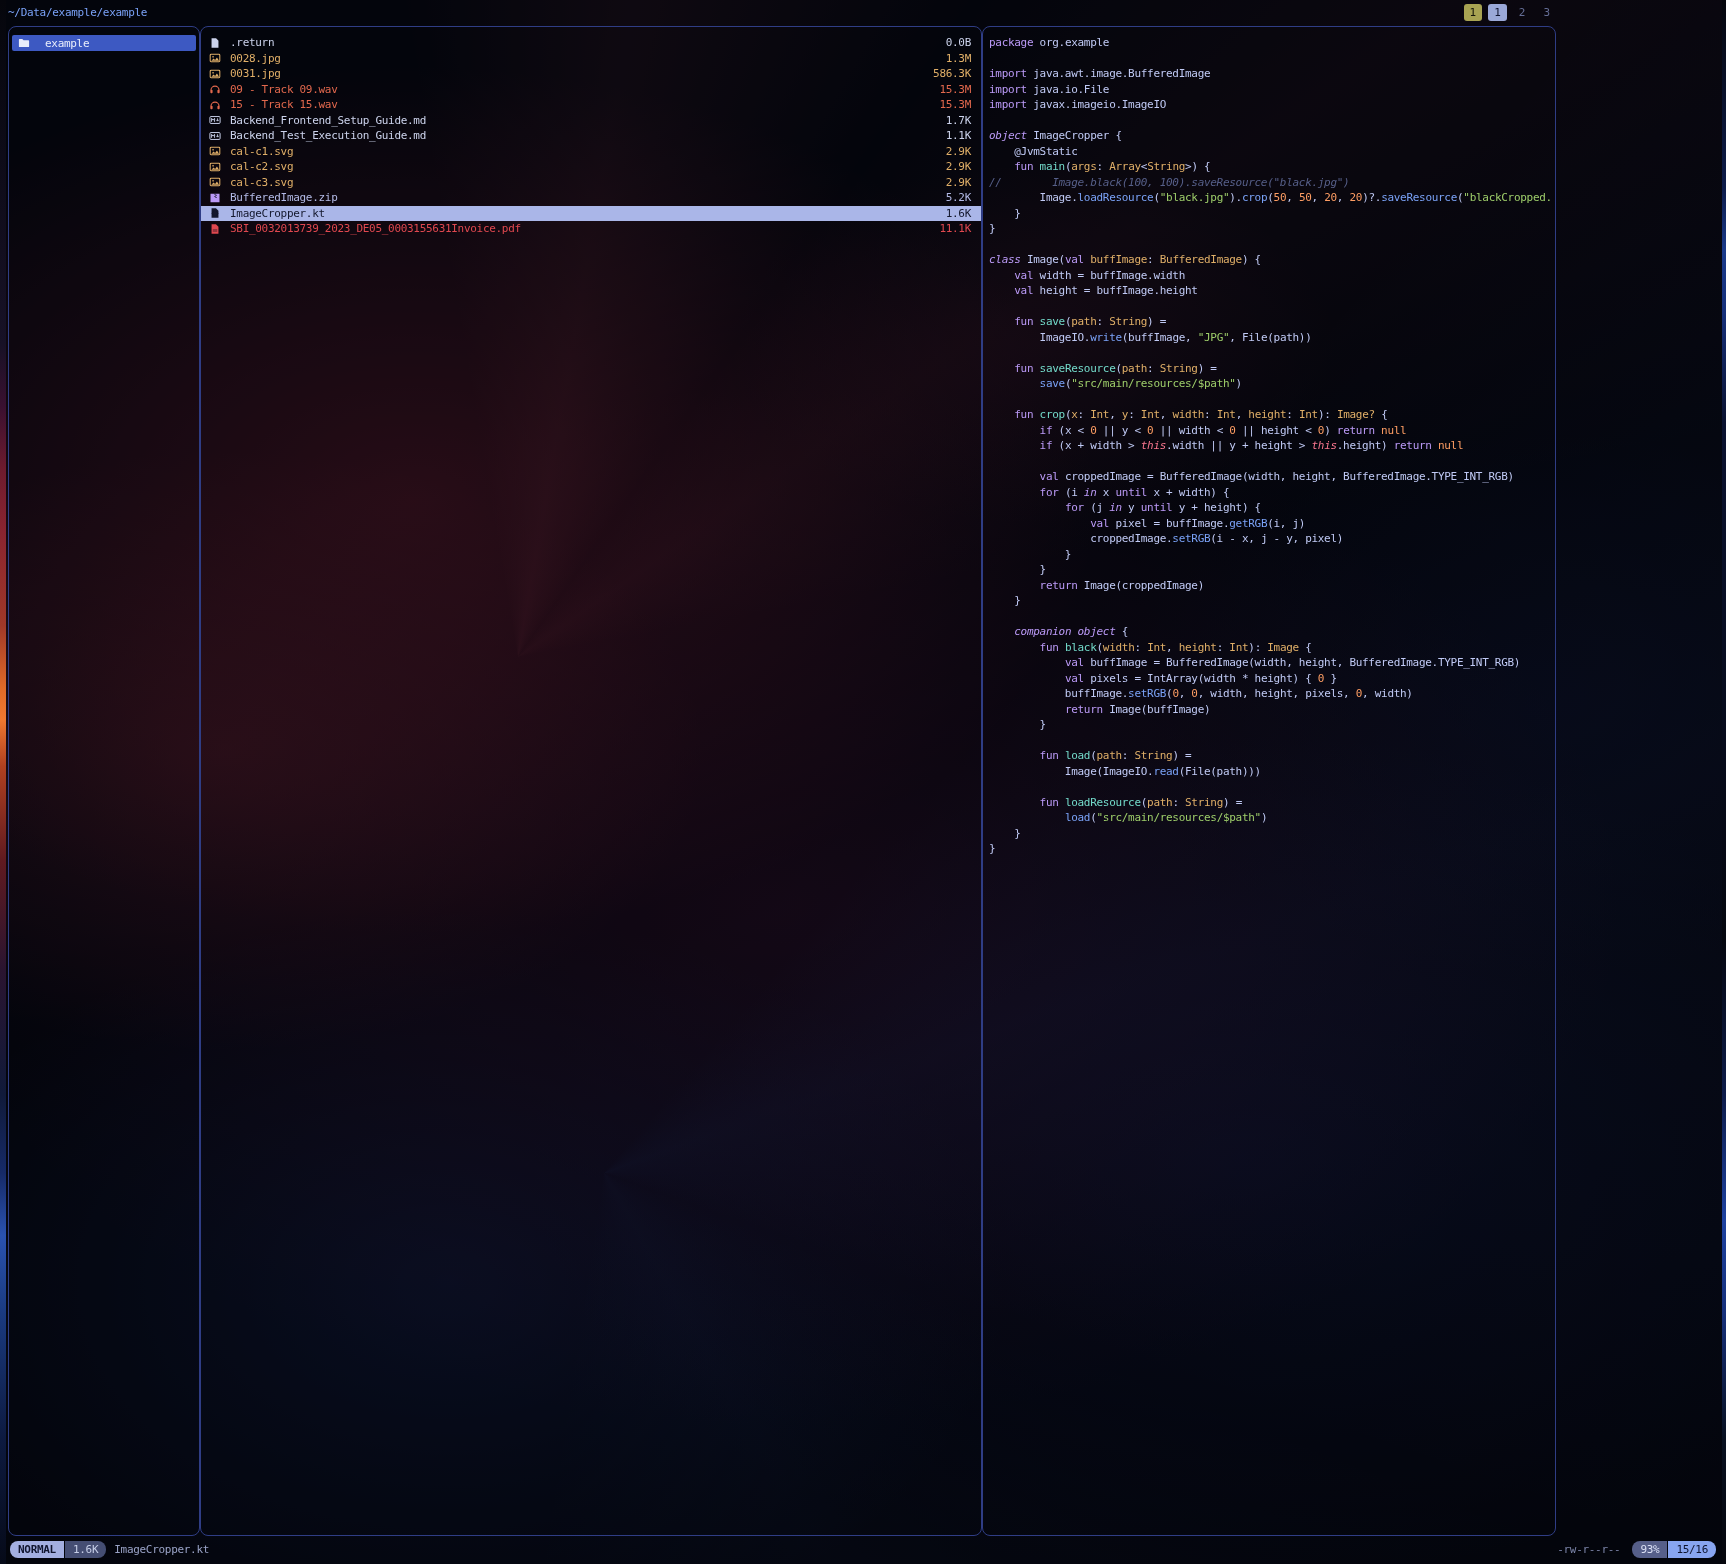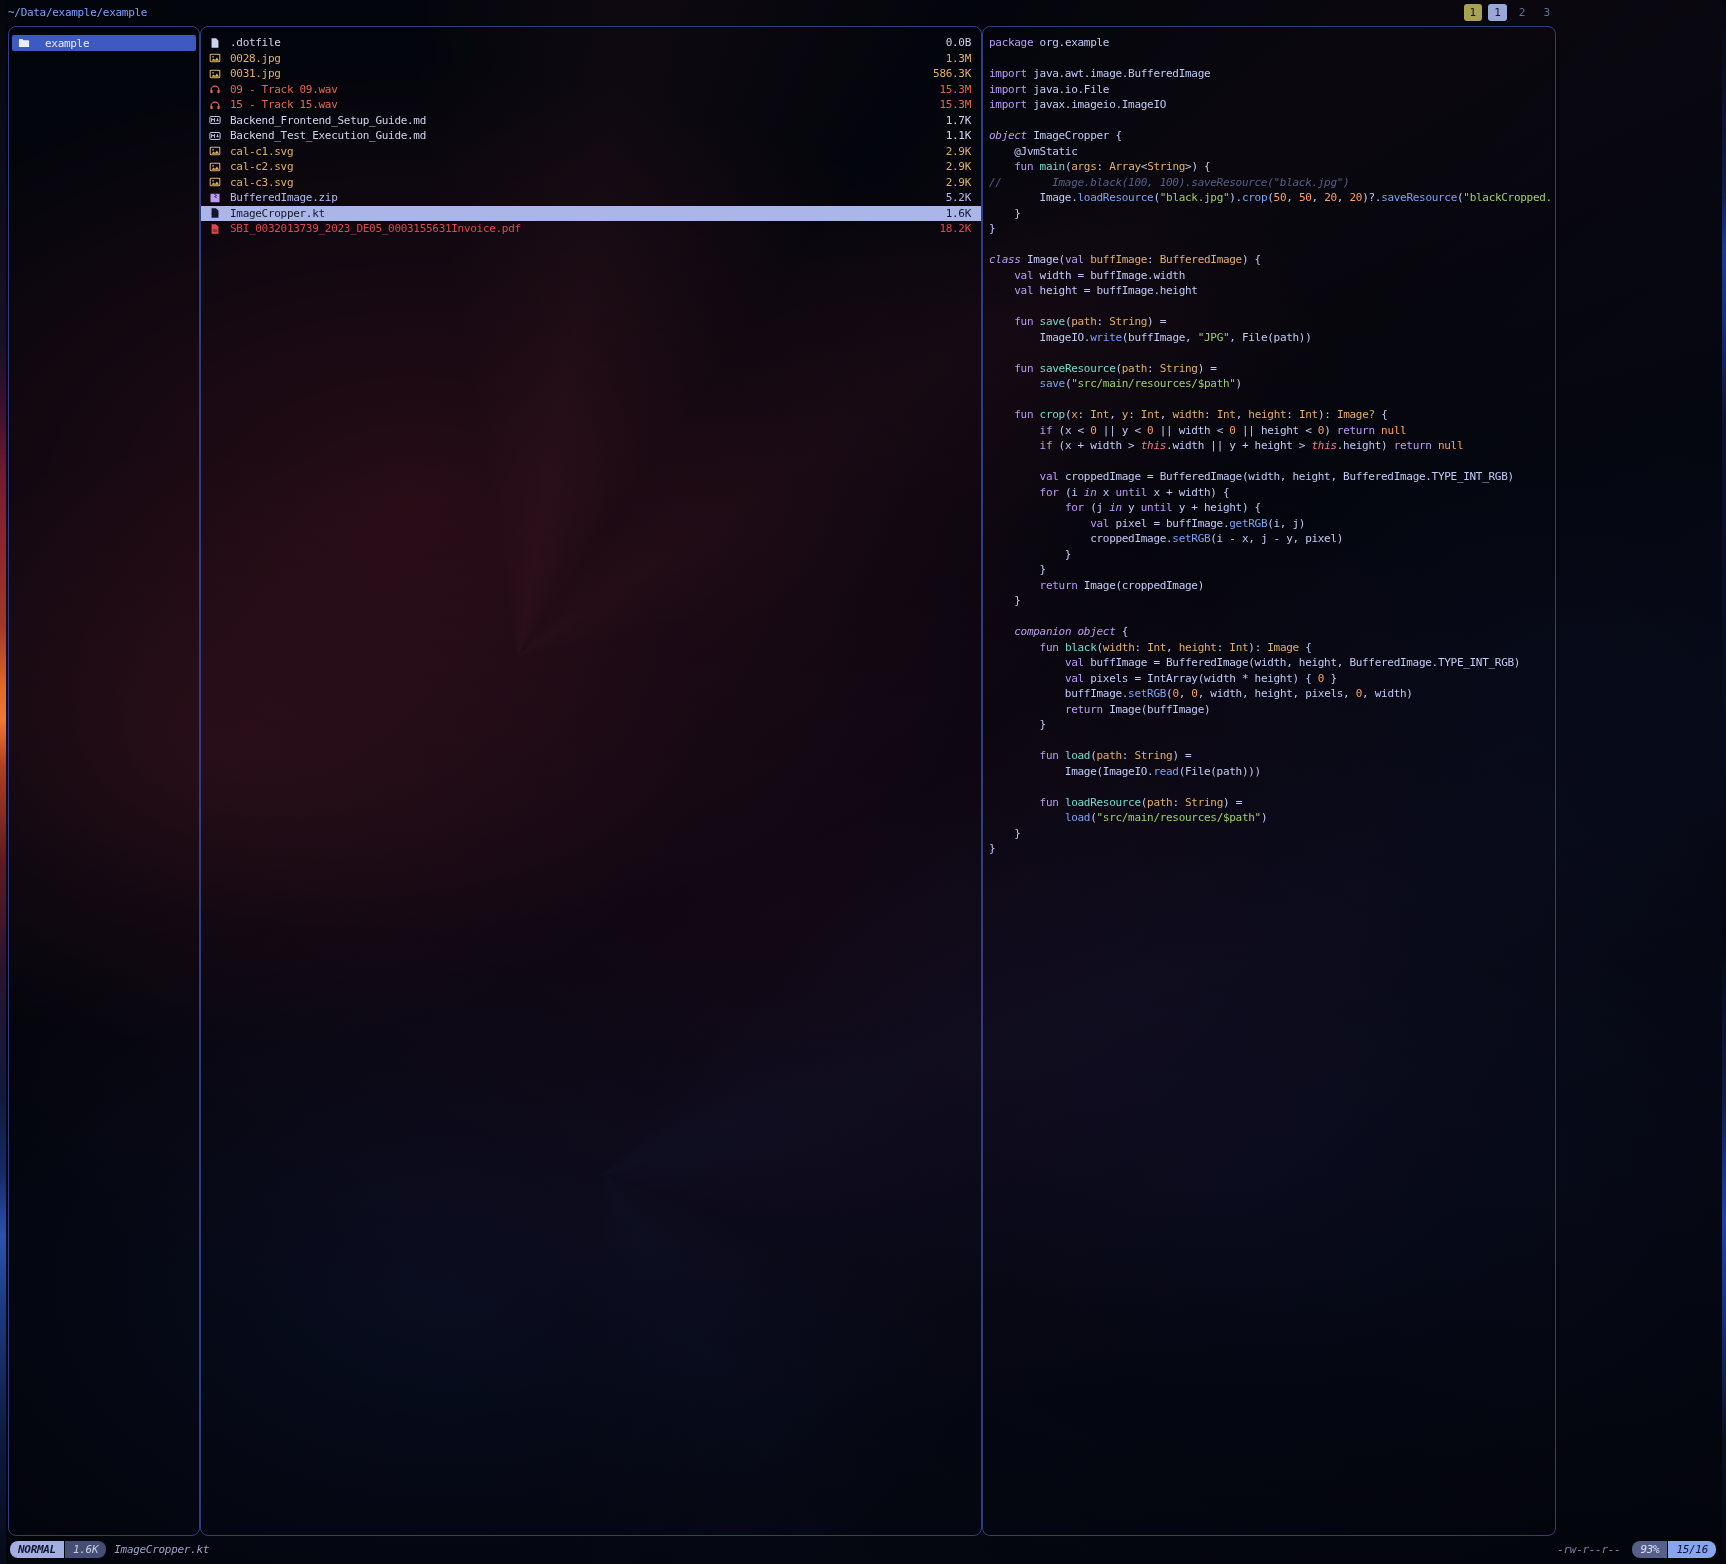--- a/index.html
+++ b/index.html
@@ -83,21 +83,21 @@
   .c-blue{color:var(--file-blue)} .c-white{color:var(--file-white)} .c-yellow{color:var(--file-yellow)}
   .c-redorange{color:var(--file-redorange)} .c-lavender{color:var(--file-lavender)} .c-red{color:var(--file-red)}
   .ic-purple{color:var(--file-purple)}
   .frow.sel{ background:var(--selection-bg); color:var(--selection-fg); }
 
   .code{ padding:8px 6px; font-size:11px; line-height:15.5px; letter-spacing:-0.3px; white-space:pre; color:#c0caf5; }
   .cline{ height:15.5px; }
 
   .statusbar{ position:absolute; left:0; top:1540px; width:100%; height:18px; z-index:4;
               display:flex; align-items:center; padding:0 10px; gap:8px;
-              font-size:11px; letter-spacing:-0.3px;font-style:italic; }
+              font-size:11px; letter-spacing:-0.3px; }
   .chipgroup{ display:flex; gap:1px; }
   .chip{ padding:0 8px; height:17px; line-height:17px; }
   .chipgroup .chip:first-child{ border-radius:8px 0 0 8px; }
   .chipgroup .chip:last-child{ border-radius:0 8px 8px 0; }
   .chip.mode{ background:var(--mode-badge-bg); color:#11162f; font-weight:bold; }
   .chip.fsz{ background:var(--size-badge-bg); color:#c7cfe8; }
   .sb-filename{ color:#9aa3c7; }
   .sb-spacer{ flex:1; }
   .sb-perms{ color:#7b84a8; margin-right:4px; }
   .chip.percent{ background:var(--percent-badge-bg); color:#dbe0f5; }
@@ -136,21 +136,21 @@
 
 <div class="pane pane-files">
   <div>
       <div class="frow c-white">
         <span class="ficon">
           <svg viewBox="0 0 16 16">
             <path d="M3.4 1.6h5.8l3.4 3.4v9.4H3.4z"></path>
             <path d="M9.2 1.6l3.4 3.4H9.2z" opacity=".55"></path>
           </svg>
         </span>
-        <span class="fname">.dotfile</span>
+        <span class="fname">.return</span>
         <span class="fsize">0.0B</span>
       </div>
       <div class="frow c-yellow">
         <span class="ficon">
           <svg viewBox="0 0 16 16">
             <rect x="1.6" y="3" width="12.8" height="10" rx="1.2" fill="none" stroke="currentColor" stroke-width="1.4"></rect>
             <circle cx="5.4" cy="6.4" r="1.1"></circle>
             <path d="M3.2 11.6l2.9-3 2 2 2.5-3.4 2.8 4.4z"></path>
           </svg>
         </span>
@@ -266,21 +266,21 @@
         <span class="fsize">1.6K</span>
       </div>
       <div class="frow c-red">
         <span class="ficon">
           <svg viewBox="0 0 16 16">
             <path d="M3.4 1.6h5.8l3.4 3.4v9.4H3.4z"></path>
             <path d="M5 8h6v4H5z" fill="#0a0d1c" opacity=".35"></path>
           </svg>
         </span>
         <span class="fname">SBI_0032013739_2023_DE05_0003155631Invoice.pdf</span>
-        <span class="fsize">18.2K</span>
+        <span class="fsize">11.1K</span>
       </div>
     </div>
 </div>
 
 <div class="pane pane-preview">
   <div class="code"><div class="cline"><span style="color: rgb(187, 154, 247);">package</span><span style="color: rgb(192, 202, 245);"> org.example</span></div><div class="cline">&nbsp;</div><div class="cline"><span style="color: rgb(187, 154, 247);">import</span><span style="color: rgb(192, 202, 245);"> java.awt.image.BufferedImage</span></div><div class="cline"><span style="color: rgb(187, 154, 247);">import</span><span style="color: rgb(192, 202, 245);"> java.io.File</span></div><div class="cline"><span style="color: rgb(187, 154, 247);">import</span><span style="color: rgb(192, 202, 245);"> javax.imageio.ImageIO</span></div><div class="cline">&nbsp;</div><div class="cline"><span style="color: rgb(187, 154, 247); font-style: italic;">object</span><span style="color: rgb(192, 202, 245);"> ImageCropper {</span></div><div class="cline"><span style="color: rgb(192, 202, 245);">    @JvmStatic</span></div><div class="cline"><span style="color: rgb(192, 202, 245);">    </span><span style="color: rgb(187, 154, 247);">fun</span><span style="color: rgb(192, 202, 245);"> </span><span style="color: rgb(115, 218, 202);">main</span><span style="color: rgb(192, 202, 245);">(</span><span style="color: rgb(224, 175, 104);">args</span><span style="color: rgb(192, 202, 245);">: </span><span style="color: rgb(224, 175, 104);">Array</span><span style="color: rgb(192, 202, 245);">&lt;</span><span style="color: rgb(224, 175, 104);">String</span><span style="color: rgb(192, 202, 245);">&gt;) {</span></div><div class="cline"><span style="color: rgb(86, 95, 137); font-style: italic;">//        Image.black(100, 100).saveResource("black.jpg")</span></div><div class="cline"><span style="color: rgb(192, 202, 245);">        Image.</span><span style="color: rgb(122, 162, 247);">loadResource</span><span style="color: rgb(192, 202, 245);">(</span><span style="color: rgb(158, 206, 106);">"black.jpg"</span><span style="color: rgb(192, 202, 245);">).</span><span style="color: rgb(122, 162, 247);">crop</span><span style="color: rgb(192, 202, 245);">(</span><span style="color: rgb(255, 158, 100);">50</span><span style="color: rgb(192, 202, 245);">, </span><span style="color: rgb(255, 158, 100);">50</span><span style="color: rgb(192, 202, 245);">, </span><span style="color: rgb(255, 158, 100);">20</span><span style="color: rgb(192, 202, 245);">, </span><span style="color: rgb(255, 158, 100);">20</span><span style="color: rgb(192, 202, 245);">)?.</span><span style="color: rgb(122, 162, 247);">saveResource</span><span style="color: rgb(192, 202, 245);">(</span><span style="color: rgb(158, 206, 106);">"blackCropped.</span></div><div class="cline"><span style="color: rgb(192, 202, 245);">    }</span></div><div class="cline"><span style="color: rgb(192, 202, 245);">}</span></div><div class="cline">&nbsp;</div><div class="cline"><span style="color: rgb(187, 154, 247); font-style: italic;">class</span><span style="color: rgb(192, 202, 245);"> Image(</span><span style="color: rgb(187, 154, 247);">val</span><span style="color: rgb(192, 202, 245);"> </span><span style="color: rgb(224, 175, 104);">buffImage</span><span style="color: rgb(192, 202, 245);">: </span><span style="color: rgb(224, 175, 104);">BufferedImage</span><span style="color: rgb(192, 202, 245);">) {</span></div><div class="cline"><span style="color: rgb(192, 202, 245);">    </span><span style="color: rgb(187, 154, 247);">val</span><span style="color: rgb(192, 202, 245);"> width = buffImage.width</span></div><div class="cline"><span style="color: rgb(192, 202, 245);">    </span><span style="color: rgb(187, 154, 247);">val</span><span style="color: rgb(192, 202, 245);"> height = buffImage.height</span></div><div class="cline">&nbsp;</div><div class="cline"><span style="color: rgb(192, 202, 245);">    </span><span style="color: rgb(187, 154, 247);">fun</span><span style="color: rgb(192, 202, 245);"> </span><span style="color: rgb(115, 218, 202);">save</span><span style="color: rgb(192, 202, 245);">(</span><span style="color: rgb(224, 175, 104);">path</span><span style="color: rgb(192, 202, 245);">: </span><span style="color: rgb(224, 175, 104);">String</span><span style="color: rgb(192, 202, 245);">) =</span></div><div class="cline"><span style="color: rgb(192, 202, 245);">        ImageIO.</span><span style="color: rgb(122, 162, 247);">write</span><span style="color: rgb(192, 202, 245);">(buffImage, </span><span style="color: rgb(158, 206, 106);">"JPG"</span><span style="color: rgb(192, 202, 245);">, File(path))</span></div><div class="cline">&nbsp;</div><div class="cline"><span style="color: rgb(192, 202, 245);">    </span><span style="color: rgb(187, 154, 247);">fun</span><span style="color: rgb(192, 202, 245);"> </span><span style="color: rgb(115, 218, 202);">saveResource</span><span style="color: rgb(192, 202, 245);">(</span><span style="color: rgb(224, 175, 104);">path</span><span style="color: rgb(192, 202, 245);">: </span><span style="color: rgb(224, 175, 104);">String</span><span style="color: rgb(192, 202, 245);">) =</span></div><div class="cline"><span style="color: rgb(192, 202, 245);">        </span><span style="color: rgb(122, 162, 247);">save</span><span style="color: rgb(192, 202, 245);">(</span><span style="color: rgb(158, 206, 106);">"src/main/resources/$path"</span><span style="color: rgb(192, 202, 245);">)</span></div><div class="cline">&nbsp;</div><div class="cline"><span style="color: rgb(192, 202, 245);">    </span><span style="color: rgb(187, 154, 247);">fun</span><span style="color: rgb(192, 202, 245);"> </span><span style="color: rgb(115, 218, 202);">crop</span><span style="color: rgb(192, 202, 245);">(</span><span style="color: rgb(224, 175, 104);">x</span><span style="color: rgb(192, 202, 245);">: </span><span style="color: rgb(224, 175, 104);">Int</span><span style="color: rgb(192, 202, 245);">, </span><span style="color: rgb(224, 175, 104);">y</span><span style="color: rgb(192, 202, 245);">: </span><span style="color: rgb(224, 175, 104);">Int</span><span style="color: rgb(192, 202, 245);">, </span><span style="color: rgb(224, 175, 104);">width</span><span style="color: rgb(192, 202, 245);">: </span><span style="color: rgb(224, 175, 104);">Int</span><span style="color: rgb(192, 202, 245);">, </span><span style="color: rgb(224, 175, 104);">height</span><span style="color: rgb(192, 202, 245);">: </span><span style="color: rgb(224, 175, 104);">Int</span><span style="color: rgb(192, 202, 245);">): </span><span style="color: rgb(224, 175, 104);">Image?</span><span style="color: rgb(192, 202, 245);"> {</span></div><div class="cline"><span style="color: rgb(192, 202, 245);">        </span><span style="color: rgb(187, 154, 247);">if</span><span style="color: rgb(192, 202, 245);"> (x &lt; </span><span style="color: rgb(255, 158, 100);">0</span><span style="color: rgb(192, 202, 245);"> || y &lt; </span><span style="color: rgb(255, 158, 100);">0</span><span style="color: rgb(192, 202, 245);"> || width &lt; </span><span style="color: rgb(255, 158, 100);">0</span><span style="color: rgb(192, 202, 245);"> || height &lt; </span><span style="color: rgb(255, 158, 100);">0</span><span style="color: rgb(192, 202, 245);">) </span><span style="color: rgb(187, 154, 247);">return</span><span style="color: rgb(192, 202, 245);"> </span><span style="color: rgb(255, 158, 100);">null</span></div><div class="cline"><span style="color: rgb(192, 202, 245);">        </span><span style="color: rgb(187, 154, 247);">if</span><span style="color: rgb(192, 202, 245);"> (x + width &gt; </span><span style="color: rgb(247, 118, 142); font-style: italic;">this</span><span style="color: rgb(192, 202, 245);">.width || y + height &gt; </span><span style="color: rgb(247, 118, 142); font-style: italic;">this</span><span style="color: rgb(192, 202, 245);">.height) </span><span style="color: rgb(187, 154, 247);">return</span><span style="color: rgb(192, 202, 245);"> </span><span style="color: rgb(255, 158, 100);">null</span></div><div class="cline">&nbsp;</div><div class="cline"><span style="color: rgb(192, 202, 245);">        </span><span style="color: rgb(187, 154, 247);">val</span><span style="color: rgb(192, 202, 245);"> croppedImage = BufferedImage(width, height, BufferedImage.TYPE_INT_RGB)</span></div><div class="cline"><span style="color: rgb(192, 202, 245);">        </span><span style="color: rgb(187, 154, 247);">for</span><span style="color: rgb(192, 202, 245);"> (i </span><span style="color: rgb(187, 154, 247); font-style: italic;">in</span><span style="color: rgb(192, 202, 245);"> x </span><span style="color: rgb(187, 154, 247);">until</span><span style="color: rgb(192, 202, 245);"> x + width) {</span></div><div class="cline"><span style="color: rgb(192, 202, 245);">            </span><span style="color: rgb(187, 154, 247);">for</span><span style="color: rgb(192, 202, 245);"> (j </span><span style="color: rgb(187, 154, 247); font-style: italic;">in</span><span style="color: rgb(192, 202, 245);"> y </span><span style="color: rgb(187, 154, 247);">until</span><span style="color: rgb(192, 202, 245);"> y + height) {</span></div><div class="cline"><span style="color: rgb(192, 202, 245);">                </span><span style="color: rgb(187, 154, 247);">val</span><span style="color: rgb(192, 202, 245);"> pixel = buffImage.</span><span style="color: rgb(122, 162, 247);">getRGB</span><span style="color: rgb(192, 202, 245);">(i, j)</span></div><div class="cline"><span style="color: rgb(192, 202, 245);">                croppedImage.</span><span style="color: rgb(122, 162, 247);">setRGB</span><span style="color: rgb(192, 202, 245);">(i - x, j - y, pixel)</span></div><div class="cline"><span style="color: rgb(192, 202, 245);">            }</span></div><div class="cline"><span style="color: rgb(192, 202, 245);">        }</span></div><div class="cline"><span style="color: rgb(192, 202, 245);">        </span><span style="color: rgb(187, 154, 247);">return</span><span style="color: rgb(192, 202, 245);"> Image(croppedImage)</span></div><div class="cline"><span style="color: rgb(192, 202, 245);">    }</span></div><div class="cline">&nbsp;</div><div class="cline"><span style="color: rgb(192, 202, 245);">    </span><span style="color: rgb(187, 154, 247); font-style: italic;">companion object</span><span style="color: rgb(192, 202, 245);"> {</span></div><div class="cline"><span style="color: rgb(192, 202, 245);">        </span><span style="color: rgb(187, 154, 247);">fun</span><span style="color: rgb(192, 202, 245);"> </span><span style="color: rgb(115, 218, 202);">black</span><span style="color: rgb(192, 202, 245);">(</span><span style="color: rgb(224, 175, 104);">width</span><span style="color: rgb(192, 202, 245);">: </span><span style="color: rgb(224, 175, 104);">Int</span><span style="color: rgb(192, 202, 245);">, </span><span style="color: rgb(224, 175, 104);">height</span><span style="color: rgb(192, 202, 245);">: </span><span style="color: rgb(224, 175, 104);">Int</span><span style="color: rgb(192, 202, 245);">): </span><span style="color: rgb(224, 175, 104);">Image</span><span style="color: rgb(192, 202, 245);"> {</span></div><div class="cline"><span style="color: rgb(192, 202, 245);">            </span><span style="color: rgb(187, 154, 247);">val</span><span style="color: rgb(192, 202, 245);"> buffImage = BufferedImage(width, height, BufferedImage.TYPE_INT_RGB)</span></div><div class="cline"><span style="color: rgb(192, 202, 245);">            </span><span style="color: rgb(187, 154, 247);">val</span><span style="color: rgb(192, 202, 245);"> pixels = IntArray(width * height) { </span><span style="color: rgb(255, 158, 100);">0</span><span style="color: rgb(192, 202, 245);"> }</span></div><div class="cline"><span style="color: rgb(192, 202, 245);">            buffImage.</span><span style="color: rgb(122, 162, 247);">setRGB</span><span style="color: rgb(192, 202, 245);">(</span><span style="color: rgb(255, 158, 100);">0</span><span style="color: rgb(192, 202, 245);">, </span><span style="color: rgb(255, 158, 100);">0</span><span style="color: rgb(192, 202, 245);">, width, height, pixels, </span><span style="color: rgb(255, 158, 100);">0</span><span style="color: rgb(192, 202, 245);">, width)</span></div><div class="cline"><span style="color: rgb(192, 202, 245);">            </span><span style="color: rgb(187, 154, 247);">return</span><span style="color: rgb(192, 202, 245);"> Image(buffImage)</span></div><div class="cline"><span style="color: rgb(192, 202, 245);">        }</span></div><div class="cline">&nbsp;</div><div class="cline"><span style="color: rgb(192, 202, 245);">        </span><span style="color: rgb(187, 154, 247);">fun</span><span style="color: rgb(192, 202, 245);"> </span><span style="color: rgb(115, 218, 202);">load</span><span style="color: rgb(192, 202, 245);">(</span><span style="color: rgb(224, 175, 104);">path</span><span style="color: rgb(192, 202, 245);">: </span><span style="color: rgb(224, 175, 104);">String</span><span style="color: rgb(192, 202, 245);">) =</span></div><div class="cline"><span style="color: rgb(192, 202, 245);">            Image(ImageIO.</span><span style="color: rgb(122, 162, 247);">read</span><span style="color: rgb(192, 202, 245);">(File(path)))</span></div><div class="cline">&nbsp;</div><div class="cline"><span style="color: rgb(192, 202, 245);">        </span><span style="color: rgb(187, 154, 247);">fun</span><span style="color: rgb(192, 202, 245);"> </span><span style="color: rgb(115, 218, 202);">loadResource</span><span style="color: rgb(192, 202, 245);">(</span><span style="color: rgb(224, 175, 104);">path</span><span style="color: rgb(192, 202, 245);">: </span><span style="color: rgb(224, 175, 104);">String</span><span style="color: rgb(192, 202, 245);">) =</span></div><div class="cline"><span style="color: rgb(192, 202, 245);">            </span><span style="color: rgb(122, 162, 247);">load</span><span style="color: rgb(192, 202, 245);">(</span><span style="color: rgb(158, 206, 106);">"src/main/resources/$path"</span><span style="color: rgb(192, 202, 245);">)</span></div><div class="cline"><span style="color: rgb(192, 202, 245);">    }</span></div><div class="cline"><span style="color: rgb(192, 202, 245);">}</span></div></div>
 </div>
 
 <div class="statusbar">
   <div class="chipgroup">

